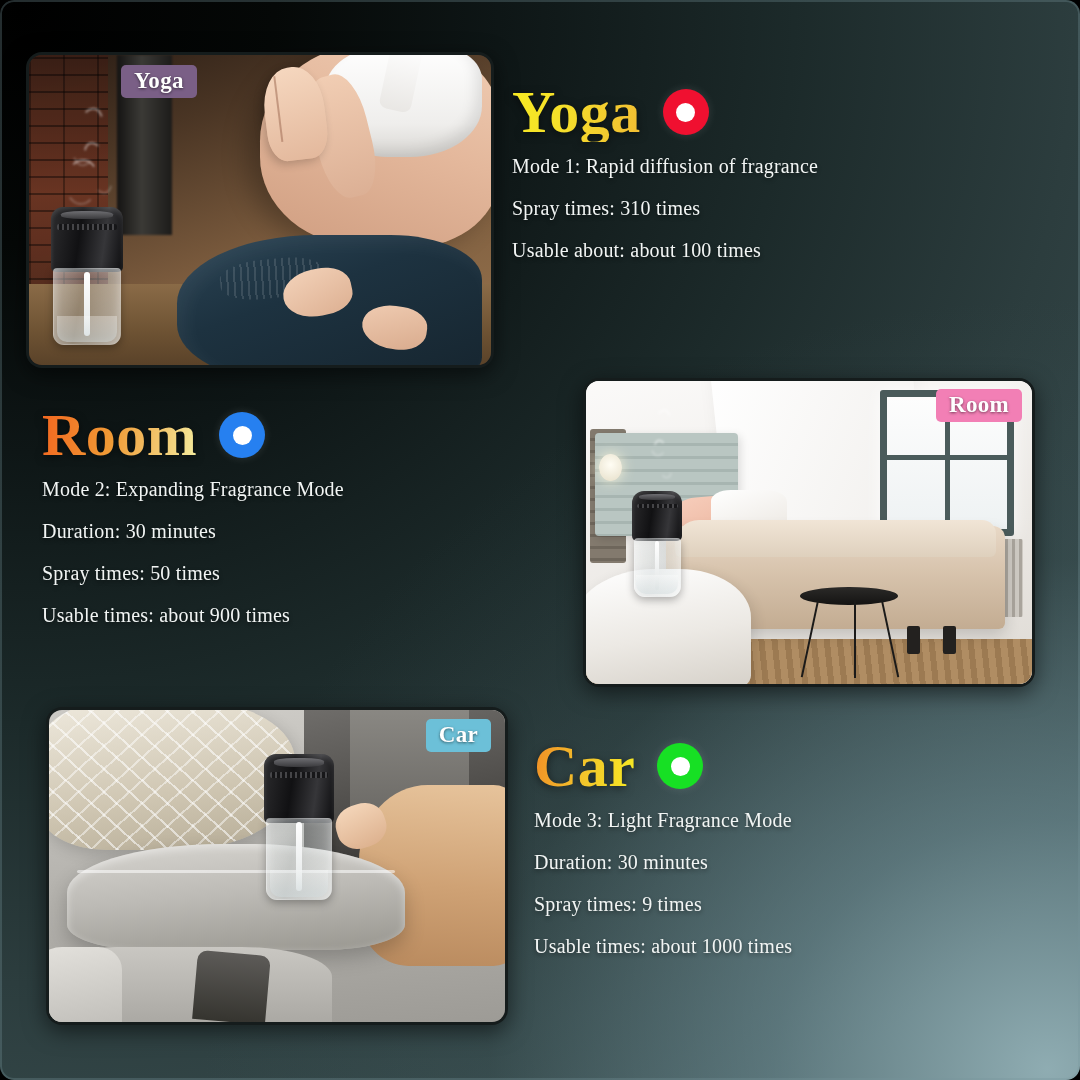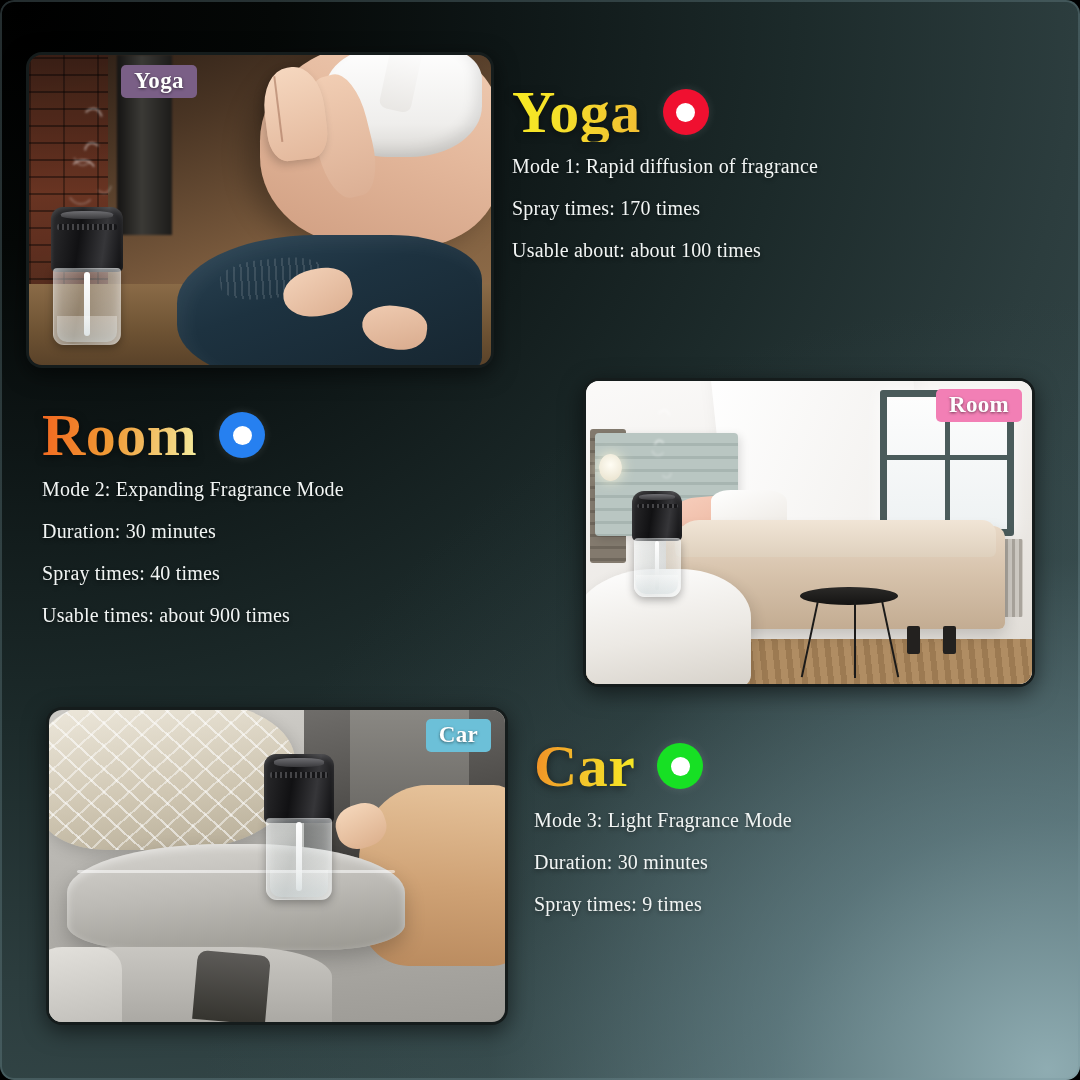--- a/index.html
+++ b/index.html
@@ -421,36 +421,36 @@
 
   <div class="block" style="left:512px; top:82px;">
     <div class="headrow">
       <div class="title t-yoga">Yoga</div>
       <div class="dot" style="background:#f01030;">
           <i></i>
         </div>
     </div>
     <div class="lines">
       <div class="line">Mode 1: Rapid diffusion of fragrance</div>
-      <div class="line">Spray times: 170 times</div>
+      <div class="line">Spray times: 310 times</div>
       <div class="line">Usable about: about 100 times</div>
     </div>
   </div>
 
   <div class="block" style="left:42px; top:405px;">
     <div class="headrow">
       <div class="title t-room">Room</div>
       <div class="dot" style="background:#2680f0;">
           <i></i>
         </div>
     </div>
     <div class="lines">
       <div class="line">Mode 2: Expanding Fragrance Mode</div>
       <div class="line">Duration: 30 minutes</div>
-      <div class="line">Spray times: 40 times</div>
+      <div class="line">Spray times: 50 times</div>
       <div class="line">Usable times: about 900 times</div>
     </div>
   </div>
 
   <div class="photo" style="left:583px; top:378px; width:452px; height:309px;">
     <div class="scene sc-room">
       <div class="rwall"></div>
       <div class="slope"></div>
       <div class="win"></div>
       <div class="headb2"></div>
@@ -510,16 +510,17 @@
     <div class="headrow">
       <div class="title t-car">Car</div>
       <div class="dot" style="background:#17e024;">
           <i></i>
         </div>
     </div>
     <div class="lines">
       <div class="line">Mode 3: Light Fragrance Mode</div>
       <div class="line">Duration: 30 minutes</div>
       <div class="line">Spray times: 9 times</div>
+      <div class="line">Usable times: about 1000 times</div>
     </div>
   </div>
 
 </div>
 
 </body></html>

